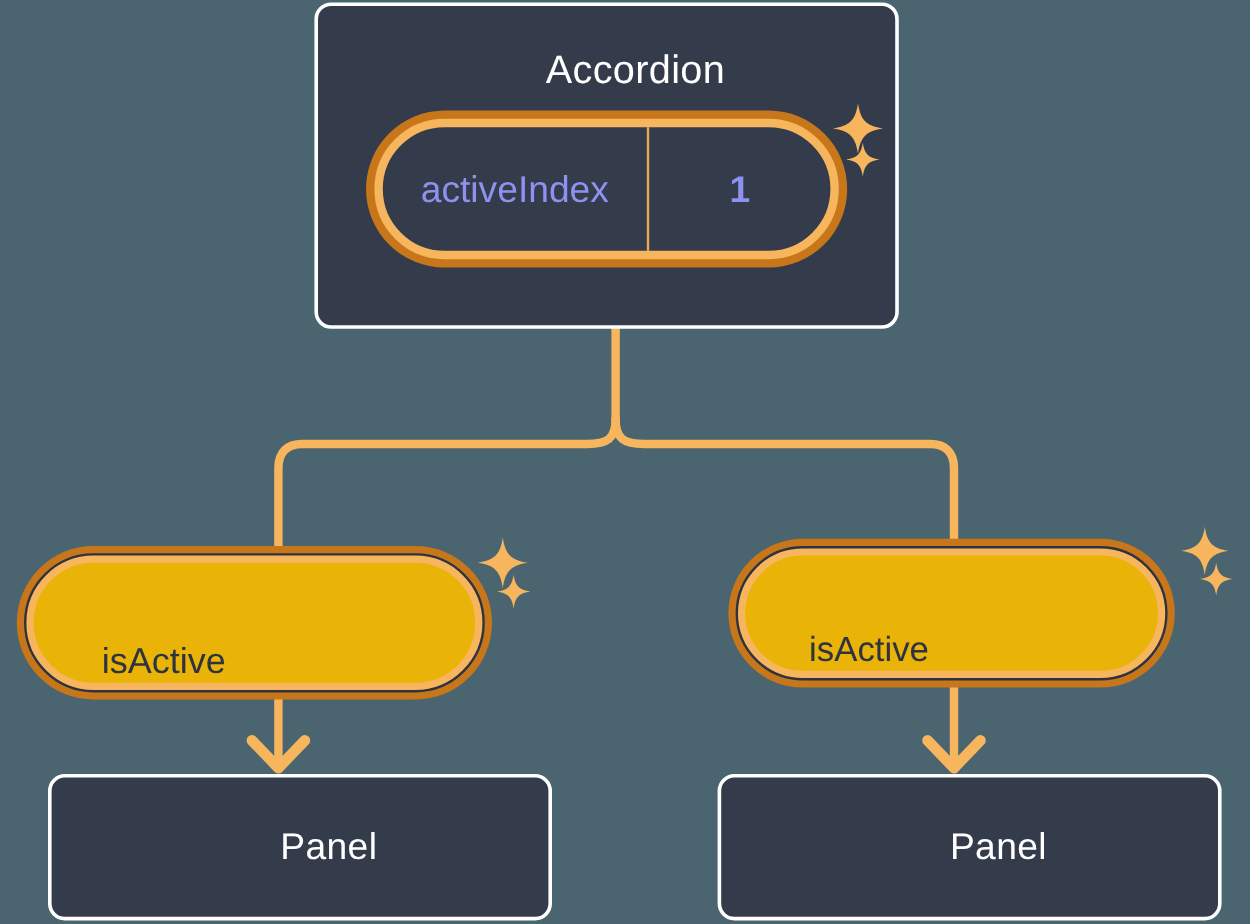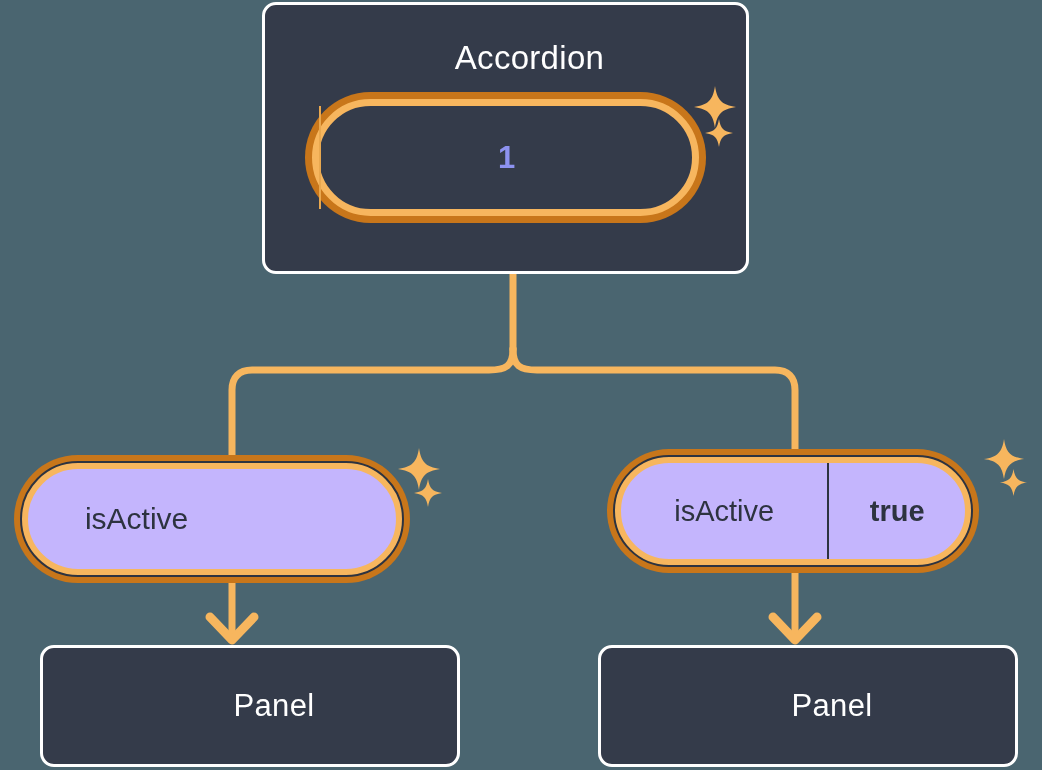--- a/index.html
+++ b/index.html
@@ -93,24 +93,25 @@
   
   .pill-dark {
     background: #343b4a;
     border-radius: 999px;
   }
   .pill-dark .pill-seg { color: #8d92f0; }
   .pill-dark .pill-val { border-left: 2px solid #e9a84f; }
 
   
   .pill-purple {
-    background: #c4b5fd;
+    background: #eab308;
     outline: 2px solid #2d3340;
     outline-offset: -1px;
     border-radius: 999px;
+    align-items: flex-end;
   }
   .pill-purple .pill-seg { color: #2d3340; }
   .pill-purple .pill-val { border-left: 2px solid #2d3340; }
 
   #pill-active-index {
     left: 312px;
     top: 99px;
     width: 387px;
     height: 117px;
     font-size: 31px;
@@ -165,20 +166,21 @@
 
     <path d="M 795 566 L 795 639" stroke="#f7b65e" stroke-width="7" stroke-linecap="round"></path>
     <path d="M 773 617 L 795 640 L 817 617" stroke="#f7b65e" stroke-width="9" stroke-linecap="round" stroke-linejoin="round"></path>
   </svg>
 
   <div id="accordion-box" class="node-box">
     <div id="accordion-title" class="node-title">Accordion</div>
   </div>
 
   <div id="pill-active-index" class="pill pill-dark">
+    <div class="pill-seg pill-key">activeIndex</div>
     <div class="pill-seg pill-val">1</div>
   </div>
 
   <svg class="sparkle" style="left:692px; top:84px;" width="46" height="46" viewBox="0 0 46 46">
     <path d="M23 2 C25 16, 30 21, 44 23 C30 25, 25 30, 23 44 C21 30, 16 25, 2 23 C16 21, 21 16, 23 2 Z" fill="#f7b65e"></path>
   </svg>
   <svg class="sparkle" style="left:704px; top:118px;" width="30" height="30" viewBox="0 0 30 30">
     <path d="M15 1 C16.5 10.5, 19.5 13.5, 29 15 C19.5 16.5, 16.5 19.5, 15 29 C13.5 19.5, 10.5 16.5, 1 15 C10.5 13.5, 13.5 10.5, 15 1 Z" fill="#f7b65e"></path>
   </svg>
 
@@ -192,21 +194,20 @@
   <svg class="sparkle" style="left:413px; top:478px;" width="30" height="30" viewBox="0 0 30 30">
     <path d="M15 1 C16.5 10.5, 19.5 13.5, 29 15 C19.5 16.5, 16.5 19.5, 15 29 C13.5 19.5, 10.5 16.5, 1 15 C10.5 13.5, 13.5 10.5, 15 1 Z" fill="#f7b65e"></path>
   </svg>
 
   <div id="panel-box-left" class="node-box panel-box">
     <div class="node-title panel-title">Panel</div>
   </div>
 
   <div id="pill-is-active-right" class="pill pill-purple">
     <div class="pill-seg pill-key">isActive</div>
-    <div class="pill-seg pill-val">true</div>
   </div>
 
   <svg class="sparkle" style="left:982px; top:437px;" width="44" height="44" viewBox="0 0 46 46">
     <path d="M23 2 C25 16, 30 21, 44 23 C30 25, 25 30, 23 44 C21 30, 16 25, 2 23 C16 21, 21 16, 23 2 Z" fill="#f7b65e"></path>
   </svg>
   <svg class="sparkle" style="left:999px; top:468px;" width="29" height="29" viewBox="0 0 30 30">
     <path d="M15 1 C16.5 10.5, 19.5 13.5, 29 15 C19.5 16.5, 16.5 19.5, 15 29 C13.5 19.5, 10.5 16.5, 1 15 C10.5 13.5, 13.5 10.5, 15 1 Z" fill="#f7b65e"></path>
   </svg>
 
   <div id="panel-box-right" class="node-box panel-box">

